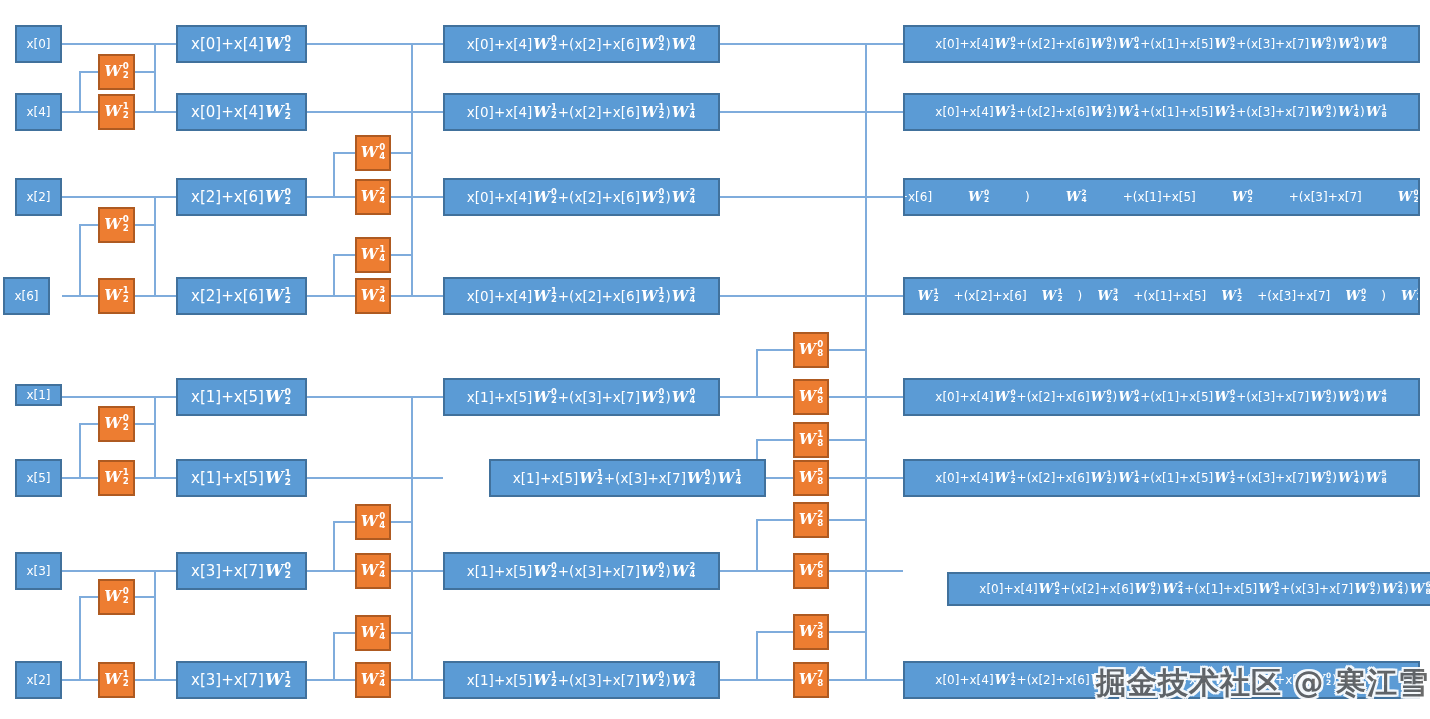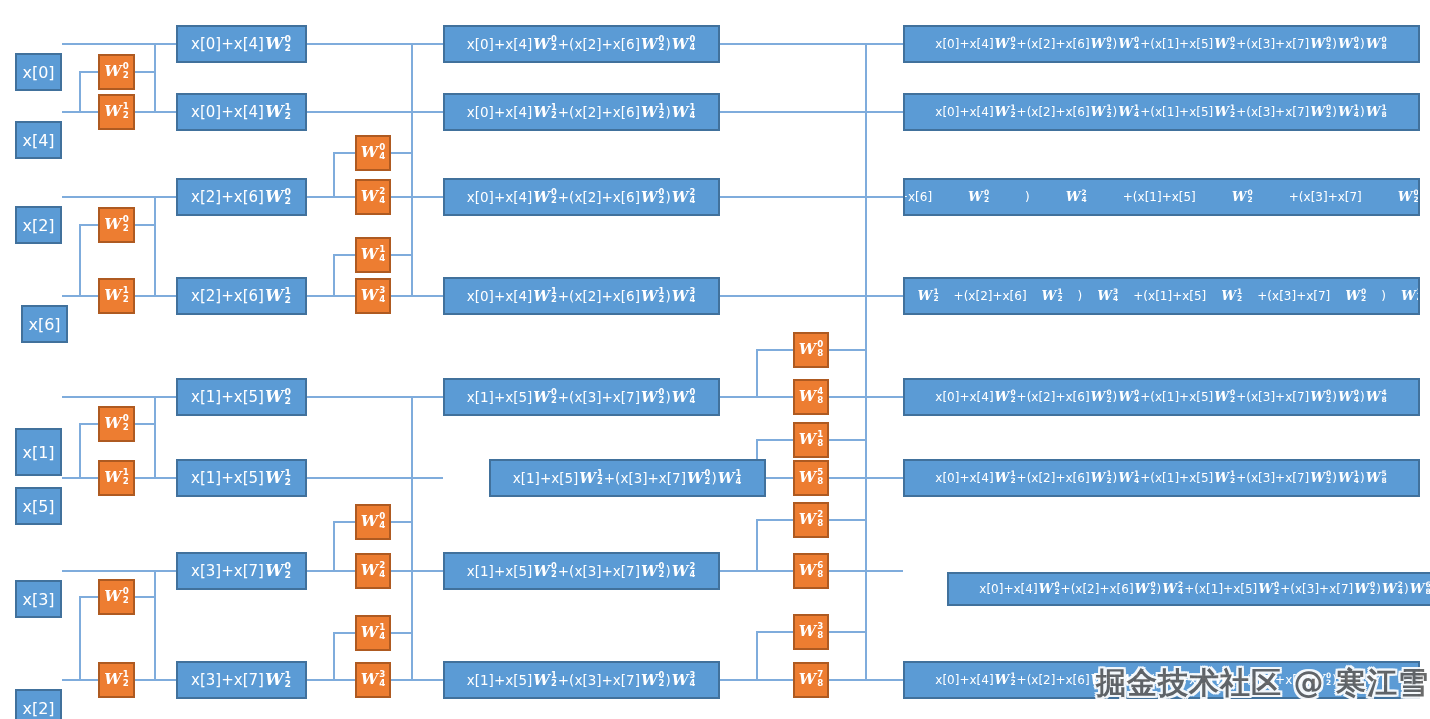--- a/index.html
+++ b/index.html
@@ -7,21 +7,21 @@
     position:relative;width:1430px;height:719px;background:#ffffff;
     font-family:"DejaVu Sans","Liberation Sans",sans-serif;overflow:hidden;
   }
   .hline,.vline{position:absolute;background:var(--line,#7FACDC);z-index:1;}
   .box{
     position:absolute;z-index:2;display:flex;align-items:center;justify-content:center;
     color:#fff;box-sizing:border-box;white-space:nowrap;overflow:hidden;
   }
   .blue{background:var(--blue,#5B9BD5);border:2px solid var(--blueb,#41719C);}
   .orange{background:var(--orange,#ED7D31);border:2px solid var(--orangeb,#AE5A21);}
-  .c-in{font-size:16px;margin-top:28px;}
+  .c-in{font-size:12px;}
   .c-s1{font-size:15px;}
   .c-s2{font-size:13.5px;}
   .c-out{font-size:12px;}
   .c-w{font-size:14px;}
   .wt{display:inline-flex;align-items:center;margin:0 1px;}
   .wt i{font-family:"DejaVu Serif","Liberation Serif",serif;font-weight:700;font-style:italic;font-size:1.1em;line-height:1;}
   .ss{display:inline-flex;flex-direction:column;align-items:flex-start;font-size:0.62em;
       line-height:1;font-weight:700;font-style:normal;margin-left:1px;transform:translateY(-1px);}
   .watermark{
     position:absolute;left:1096px;top:663px;z-index:5;font-size:30px;font-weight:700;
@@ -97,22 +97,22 @@
     <div class="vline" style="left: 411px; top: 43px; width: 2px; height: 254px;"></div>
     <div class="vline" style="left: 411px; top: 396px; width: 2px; height: 285px;"></div>
     <div class="vline" style="left: 756px; top: 349px; width: 2px; height: 49px;"></div>
     <div class="vline" style="left: 756px; top: 439px; width: 2px; height: 40px;"></div>
     <div class="vline" style="left: 756px; top: 519px; width: 2px; height: 53px;"></div>
     <div class="vline" style="left: 756px; top: 631px; width: 2px; height: 50px;"></div>
     <div class="vline" style="left: 865px; top: 43px; width: 2px; height: 638px;"></div>
     <div class="box blue math c-in" style="left: 15px; top: 25px; width: 47px; height: 38px;">x[0]</div>
     <div class="box blue math c-in" style="left: 15px; top: 93px; width: 47px; height: 38px;">x[4]</div>
     <div class="box blue math c-in" style="left: 15px; top: 178px; width: 47px; height: 38px;">x[2]</div>
-    <div class="box blue math c-in" style="left: 21px; top: 277px; width: 47px; height: 38px;">x[6]</div>
-    <div class="box blue math c-in" style="left: 15px; top: 400px; width: 47px; height: 48px;">x[1]</div>
+    <div class="box blue math c-in" style="left: 3px; top: 277px; width: 47px; height: 38px;">x[6]</div>
+    <div class="box blue math c-in" style="left: 15px; top: 384px; width: 47px; height: 22px;">x[1]</div>
     <div class="box blue math c-in" style="left: 15px; top: 459px; width: 47px; height: 38px;">x[5]</div>
     <div class="box blue math c-in" style="left: 15px; top: 552px; width: 47px; height: 38px;">x[3]</div>
     <div class="box blue math c-in" style="left: 15px; top: 661px; width: 47px; height: 38px;">x[2]</div>
     <div class="box blue math c-s1" style="left: 176px; top: 25px; width: 131px; height: 38px;">x[0]+x[4]<span class="wt">
         <i>W</i>
         <span class="ss">
           <span>0</span>
           <span>2</span>
         </span>
       </span></div>

